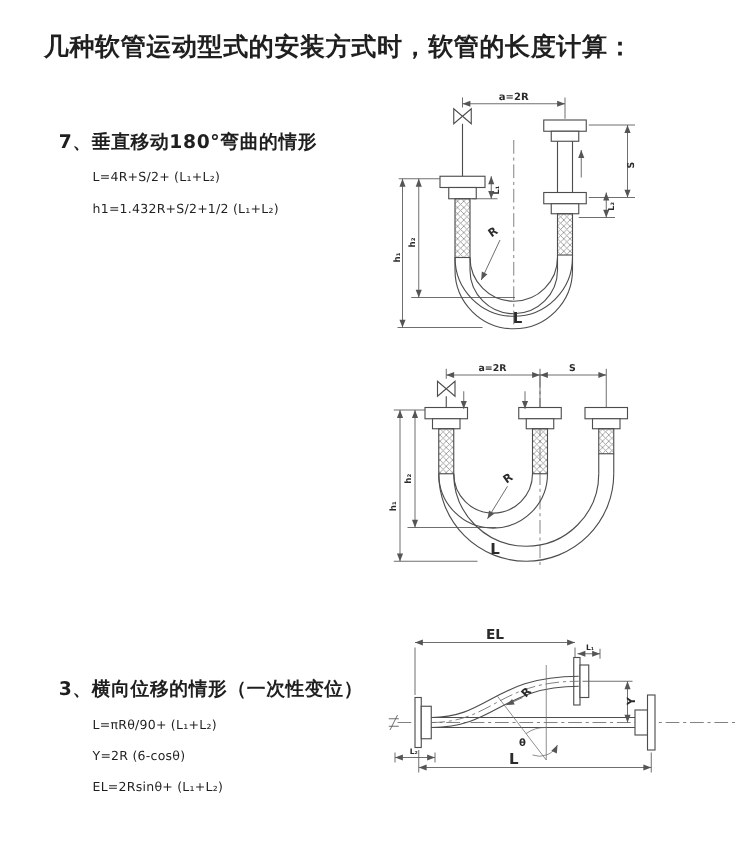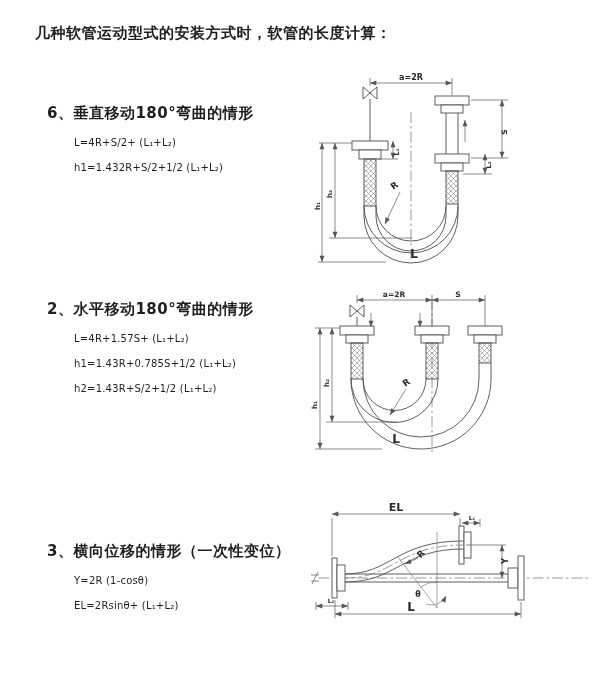--- a/index.html
+++ b/index.html
@@ -3,21 +3,21 @@
 <meta charset="utf-8">
 <style>
   html,body { margin:0; padding:0; }
   body {
     width:600px; height:675px; background:#ffffff;
     font-family:"DejaVu Sans", sans-serif; color:#1f1f1f;
   }
   .page { position:relative; width:600px; height:675px; background:#fff; overflow:hidden; }
   .title {
     position:absolute; left:35px; top:24px;
-    font-size:15px; font-weight:700; letter-spacing:0.5px; white-space:nowrap;
+    font-size:20px; font-weight:700; letter-spacing:0.5px; white-space:nowrap;
   }
   .section { position:absolute; left:47px; }
   .sec1 { top:104px; } .sec2 { top:300px; } .sec3 { top:542px; }
   .heading { font-size:15px; font-weight:700; letter-spacing:0.5px; white-space:nowrap; }
   .formula { font-size:10px; font-weight:400; margin-top:14px; padding-left:27px; white-space:nowrap; letter-spacing:0.2px; }
   .diagram { position:absolute;font-weight:bold; }
   .diag1 { left:316px; top:66px;  width:272px; height:200px; }
   .diag2 { left:312px; top:283px; width:285px; height:180px; }
   .diag3 { left:296px; top:498px; width:300px; height:135px; }
   .diagram svg { overflow:visible; display:block; }
@@ -29,35 +29,30 @@
   .dd { stroke:#707070; stroke-width:0.7; fill:none; stroke-dasharray:11 3 2.5 3; }
 </style>
 </head>
 <body>
 
 <div class="page">
 
   <div class="title">几种软管运动型式的安装方式时，软管的长度计算：</div>
 
   <div class="section sec1">
-    <div class="heading">6、垂直移动180°弯曲的情形</div>
+    <div class="heading">7、垂直移动180°弯曲的情形</div>
     <div class="formula">L=4R+S/2+ (L₁+L₂)</div>
     <div class="formula">h1=1.432R+S/2+1/2 (L₁+L₂)</div>
   </div>
 
-  <div class="section sec2">
-    <div class="heading">2、水平移动180°弯曲的情形</div>
-    <div class="formula">L=4R+1.57S+ (L₁+L₂)</div>
-    <div class="formula">h1=1.43R+0.785S+1/2 (L₁+L₂)</div>
-    <div class="formula">h2=1.43R+S/2+1/2 (L₁+L₂)</div>
-  </div>
 
   <div class="section sec3">
     <div class="heading">3、横向位移的情形（一次性变位）</div>
-    <div class="formula">Y=2R (1-cosθ)</div>
+    <div class="formula">L=πRθ/90+ (L₁+L₂)</div>
+    <div class="formula">Y=2R (6-cosθ)</div>
     <div class="formula">EL=2Rsinθ+ (L₁+L₂)</div>
   </div>
 
   <div class="diagram diag1">
     <svg viewBox="0 0 272 200" width="272" height="200">
       <defs>
         <marker id="ar1" viewBox="0 0 10 10" refX="9" refY="5" markerWidth="9" markerHeight="7" orient="auto-start-reverse" markerUnits="userSpaceOnUse">
             <path d="M0,1.5 L9,5 L0,8.5 Z" fill="#555"></path>
           </marker>
         <pattern id="hp1" width="5" height="5" patternUnits="userSpaceOnUse">

